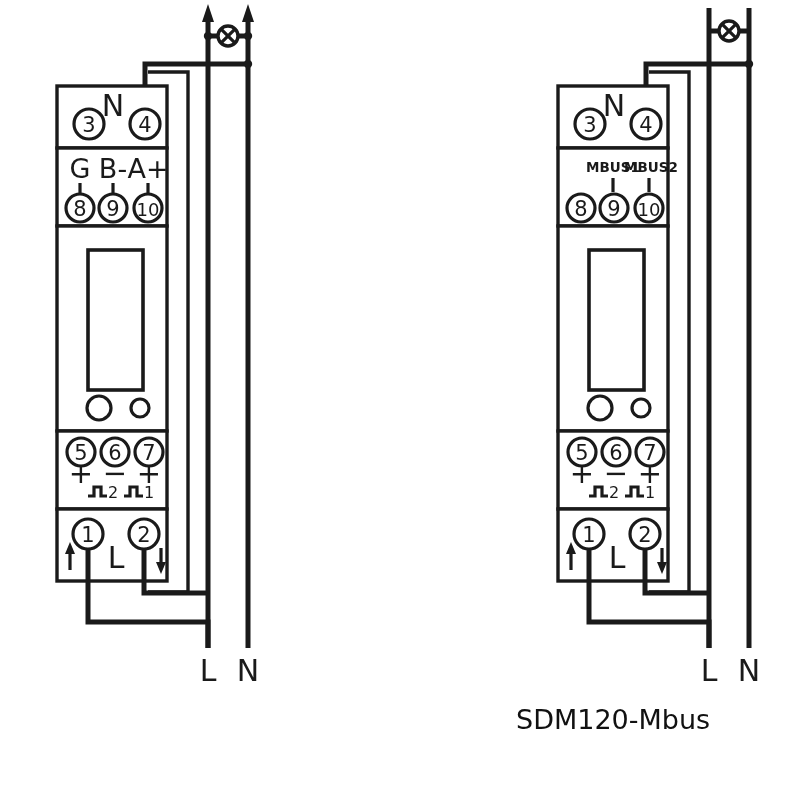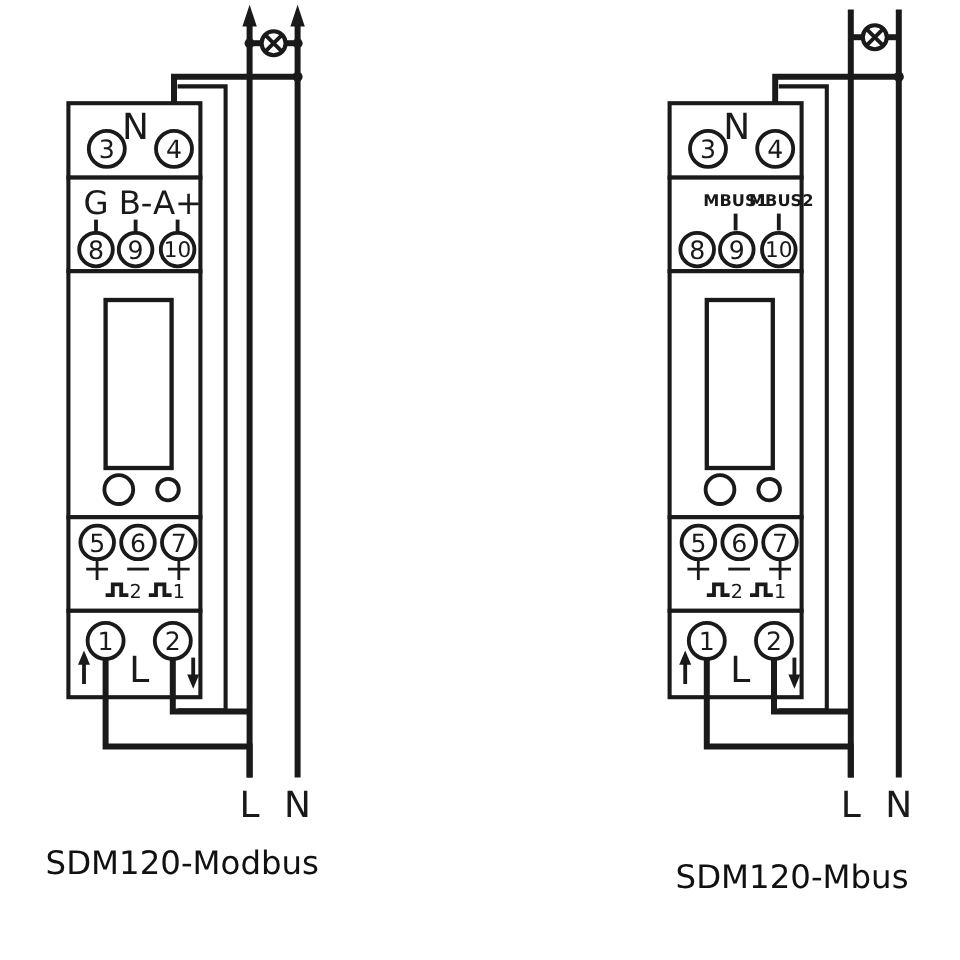--- a/index.html
+++ b/index.html
@@ -300,17 +300,16 @@
     </g>
 
     <g>
       <path class="wire" d="M645,549 L645,593 L709,593"></path>
       <path class="wire" d="M589,549 L589,622 L709,622 L709,648"></path>
       <text class="t-rail" x="709" y="681">L</text>
       <text class="t-rail" x="749" y="681">N</text>
     </g>
   </svg>
 
-  <div class="caption" style="left:38px; top:704px;">SDM120-Modbus</div>
-
-  <div class="caption" style="left:563px; top:704px;margin-top:12px;">SDM120-Mbus</div>
+
+  <div class="caption" style="left:516px; top:704px;">SDM120-Mbus</div>
 
 </div>
 
 </body></html>

